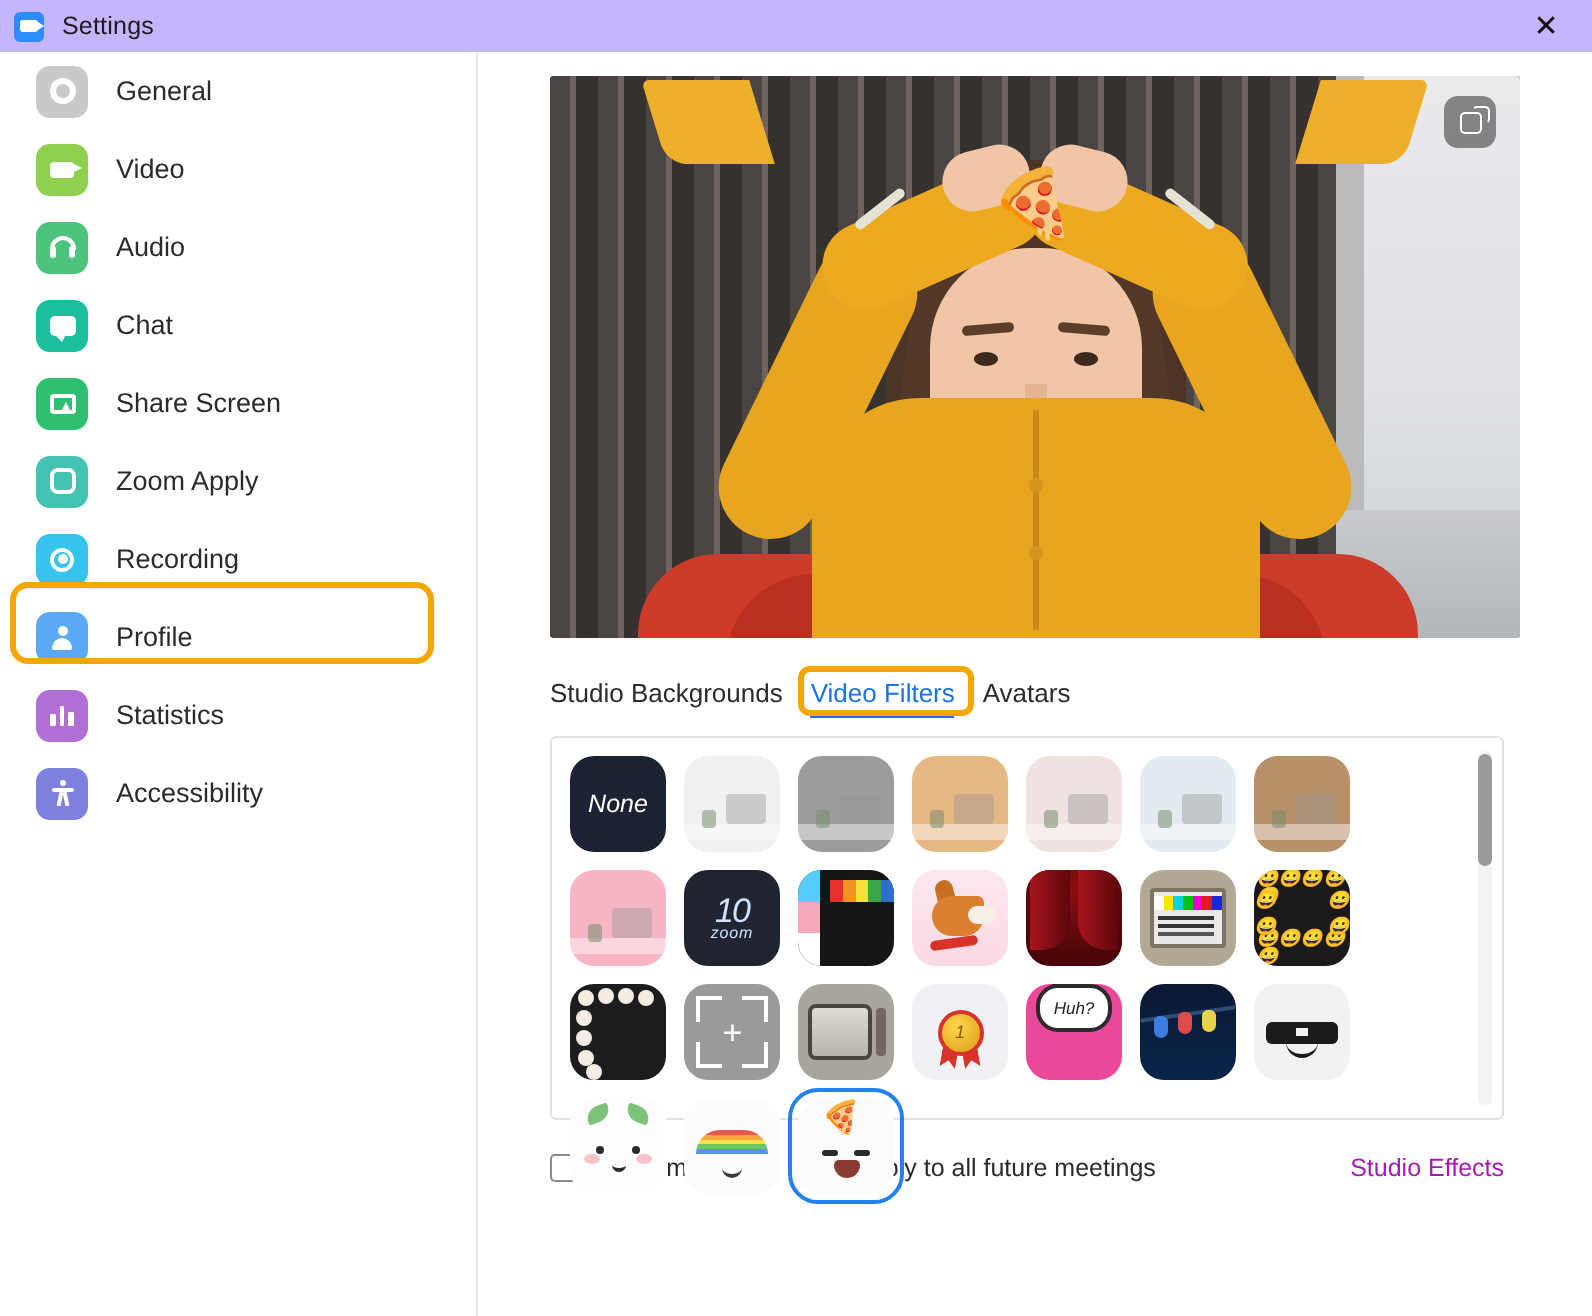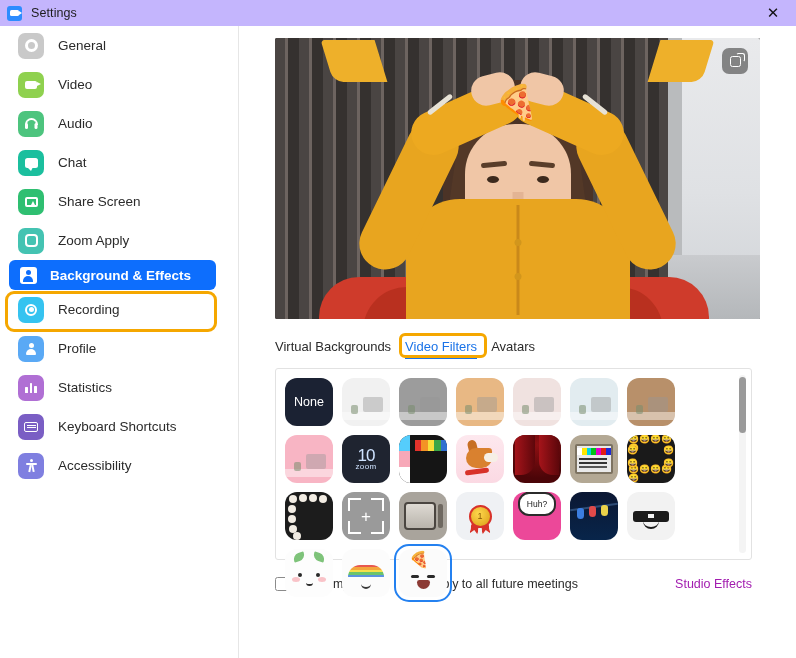--- a/index.html
+++ b/index.html
@@ -176,21 +176,21 @@
   .tab.active{color:#1a73e8;}
   .tab.active:after{content:"";position:absolute;left:0;right:0;bottom:-3px;height:2px;background:#1a73e8;}
   .tab-ring{
     position:absolute;left:124px;top:-4px;width:88px;height:25px;
     border:3px solid #f5a700;border-radius:6px;box-sizing:border-box;pointer-events:none;
   }
 
   
   .grid-wrap{
     margin-top:12px;width:477px;height:192px;border:1px solid #e2e2e2;border-radius:3px;
-    background:#fff;position:relative;box-sizing:border-box;padding:9px 0 0 9px;flex:0 0 auto;
+    background:#fff;position:relative;box-sizing:border-box;padding:9px 0 0 9px;flex:0 0 auto;font-style:italic;
   }
   .grid{display:flex;flex-wrap:wrap;gap:9px;width:446px;}
   .cell{
     width:48px;height:48px;border-radius:12px;position:relative;overflow:hidden;
     display:flex;align-items:center;justify-content:center;box-sizing:border-box;
     font-size:22px;line-height:1;
   }
   .cell-outer{width:48px;height:48px;position:relative;display:flex;align-items:center;justify-content:center;}
   .cell-outer.selected:before{
     content:"";position:absolute;left:-5px;top:-5px;width:58px;height:58px;
@@ -331,26 +331,20 @@
         <span class="nav-label">Share Screen</span>
       </div>
 
       <div class="nav-item">
         <span class="nav-ico" style="background:#44c3b2">
             <span class="g-apps"></span>
           </span>
         <span class="nav-label">Zoom Apply</span>
       </div>
 
-      <div class="nav-item selected">
-        <span class="nav-ico">
-            <span class="g-selusr"></span>
-          </span>
-        <span class="nav-label">Background &amp; Effects</span>
-      </div>
 
       <div class="nav-item">
         <span class="nav-ico" style="background:#35c3f0">
             <span class="g-rec"></span>
           </span>
         <span class="nav-label">Recording</span>
       </div>
 
       <div class="nav-item">
         <span class="nav-ico" style="background:#5aa9f5">
@@ -363,29 +357,20 @@
         <span class="nav-ico" style="background:#b06fd4">
             <span class="g-bars">
               <span></span>
               <span></span>
               <span></span>
             </span>
           </span>
         <span class="nav-label">Statistics</span>
       </div>
 
-      <div class="nav-item">
-        <span class="nav-ico" style="background:#7a5ec4">
-            <span class="g-kbd">
-              <i></i>
-              <i></i>
-            </span>
-          </span>
-        <span class="nav-label">Keyboard Shortcuts</span>
-      </div>
 
       <div class="nav-item">
         <span class="nav-ico" style="background:#7f7fe0">
             <span class="g-acc">
               <i></i>
               <u></u>
             </span>
           </span>
         <span class="nav-label">Accessibility</span>
       </div>
@@ -427,21 +412,21 @@
         <div class="bracelet braceletR"></div>
 
         <div class="pizza-overlay">🍕</div>
 
         <div class="flip-btn">
             <span class="sq"></span>
           </div>
       </div>
 
       <div class="tabs">
-        <div class="tab">Virtual Backgrounds</div>
+        <div class="tab">Studio Backgrounds</div>
         <div class="tab active">Video Filters</div>
         <div class="tab">Avatars</div>
         <div class="tab-ring"></div>
       </div>
 
       <div class="grid-wrap">
         <div class="grid">
 
           <div class="cell-outer">
             <div class="cell none">

